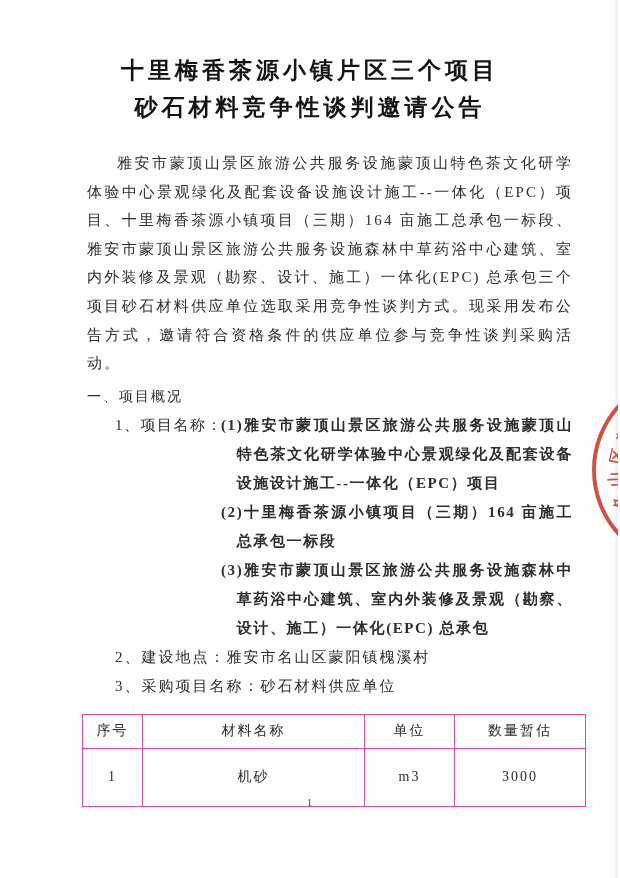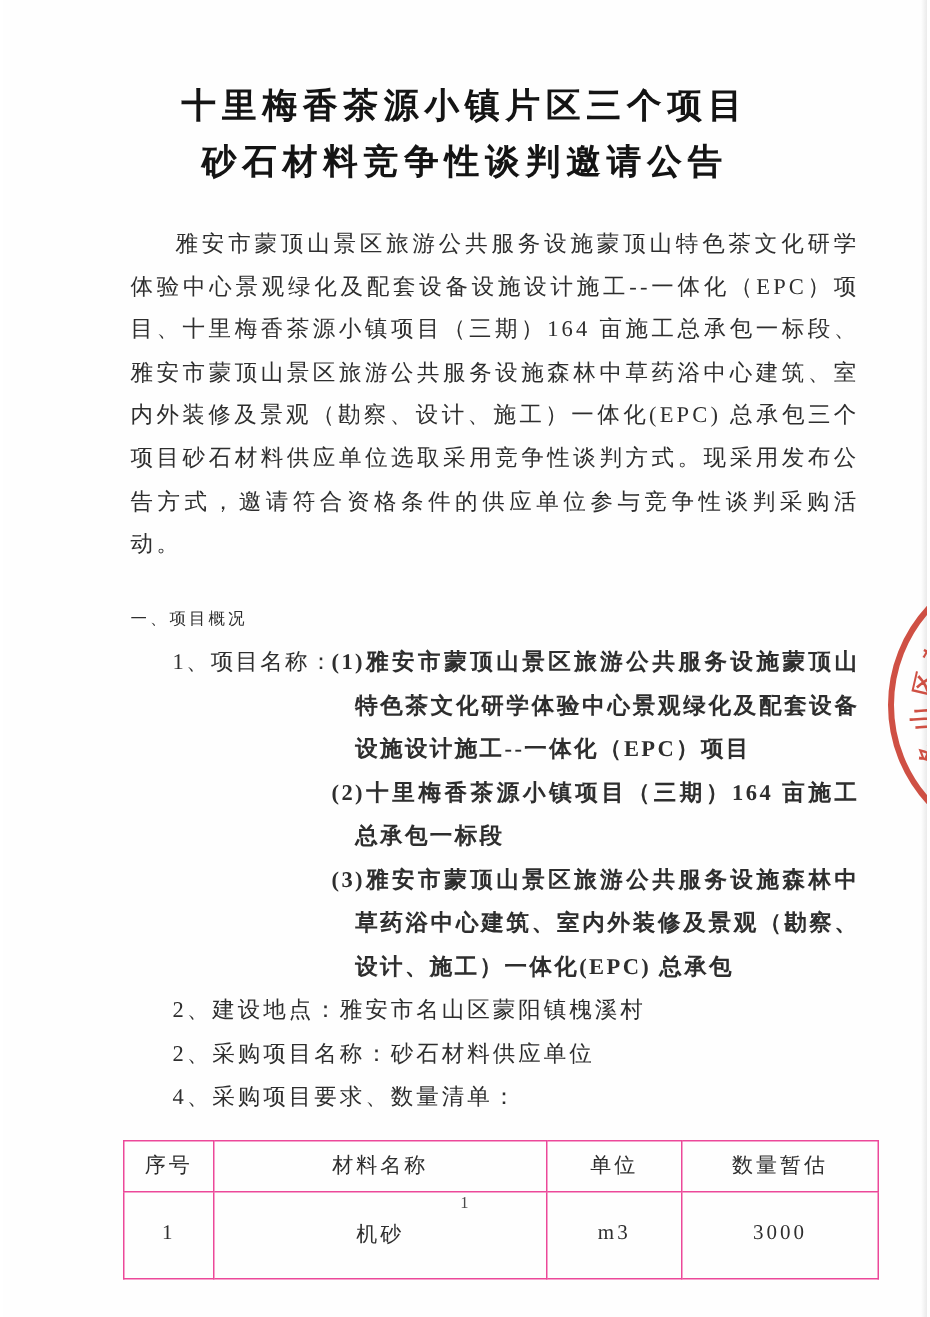--- a/index.html
+++ b/index.html
@@ -35,22 +35,22 @@
   .intro {
     margin-top: 23px;
     font-size: 15px;
     line-height: 28.6px;
     letter-spacing: 2.1px;
     text-align: justify;
     text-indent: 2em;
   }
 
   .sec-heading {
-    margin-top: 21px;
-    font-size: 11px;
+    margin-top: 4px;
+    font-size: 14px;
     line-height: 29px;
     letter-spacing: 2px;
   }
 
   .item-row {
     display: flex;
     align-items: flex-start;
     padding-left: 28px;
     margin-top: 0;
   }
@@ -159,22 +159,21 @@
     <div class="item-row">
       <span class="item-label">1、项目名称：</span>
       <div class="project-list">
         <div class="project-item">(1)雅安市蒙顶山景区旅游公共服务设施蒙顶山特色茶文化研学体验中心景观绿化及配套设备设施设计施工--一体化（EPC）项目</div>
         <div class="project-item">(2)十里梅香茶源小镇项目（三期）164 亩施工总承包一标段</div>
         <div class="project-item">(3)雅安市蒙顶山景区旅游公共服务设施森林中草药浴中心建筑、室内外装修及景观（勘察、设计、施工）一体化(EPC) 总承包</div>
       </div>
     </div>
 
     <div class="plain-item">2、建设地点：雅安市名山区蒙阳镇槐溪村</div>
-    <div class="plain-item">2、采购项目名称：砂石材料供应单位</div>
-    <div class="plain-item">4、采购项目要求、数量清单：</div>
+    <div class="plain-item">3、采购项目名称：砂石材料供应单位</div>
 
     <table class="qty-table">
       <colgroup>
         <col class="col-no">
           <col class="col-name">
           <col class="col-unit">
           <col class="col-qty">
       </colgroup>
       <thead>
         <tr>

